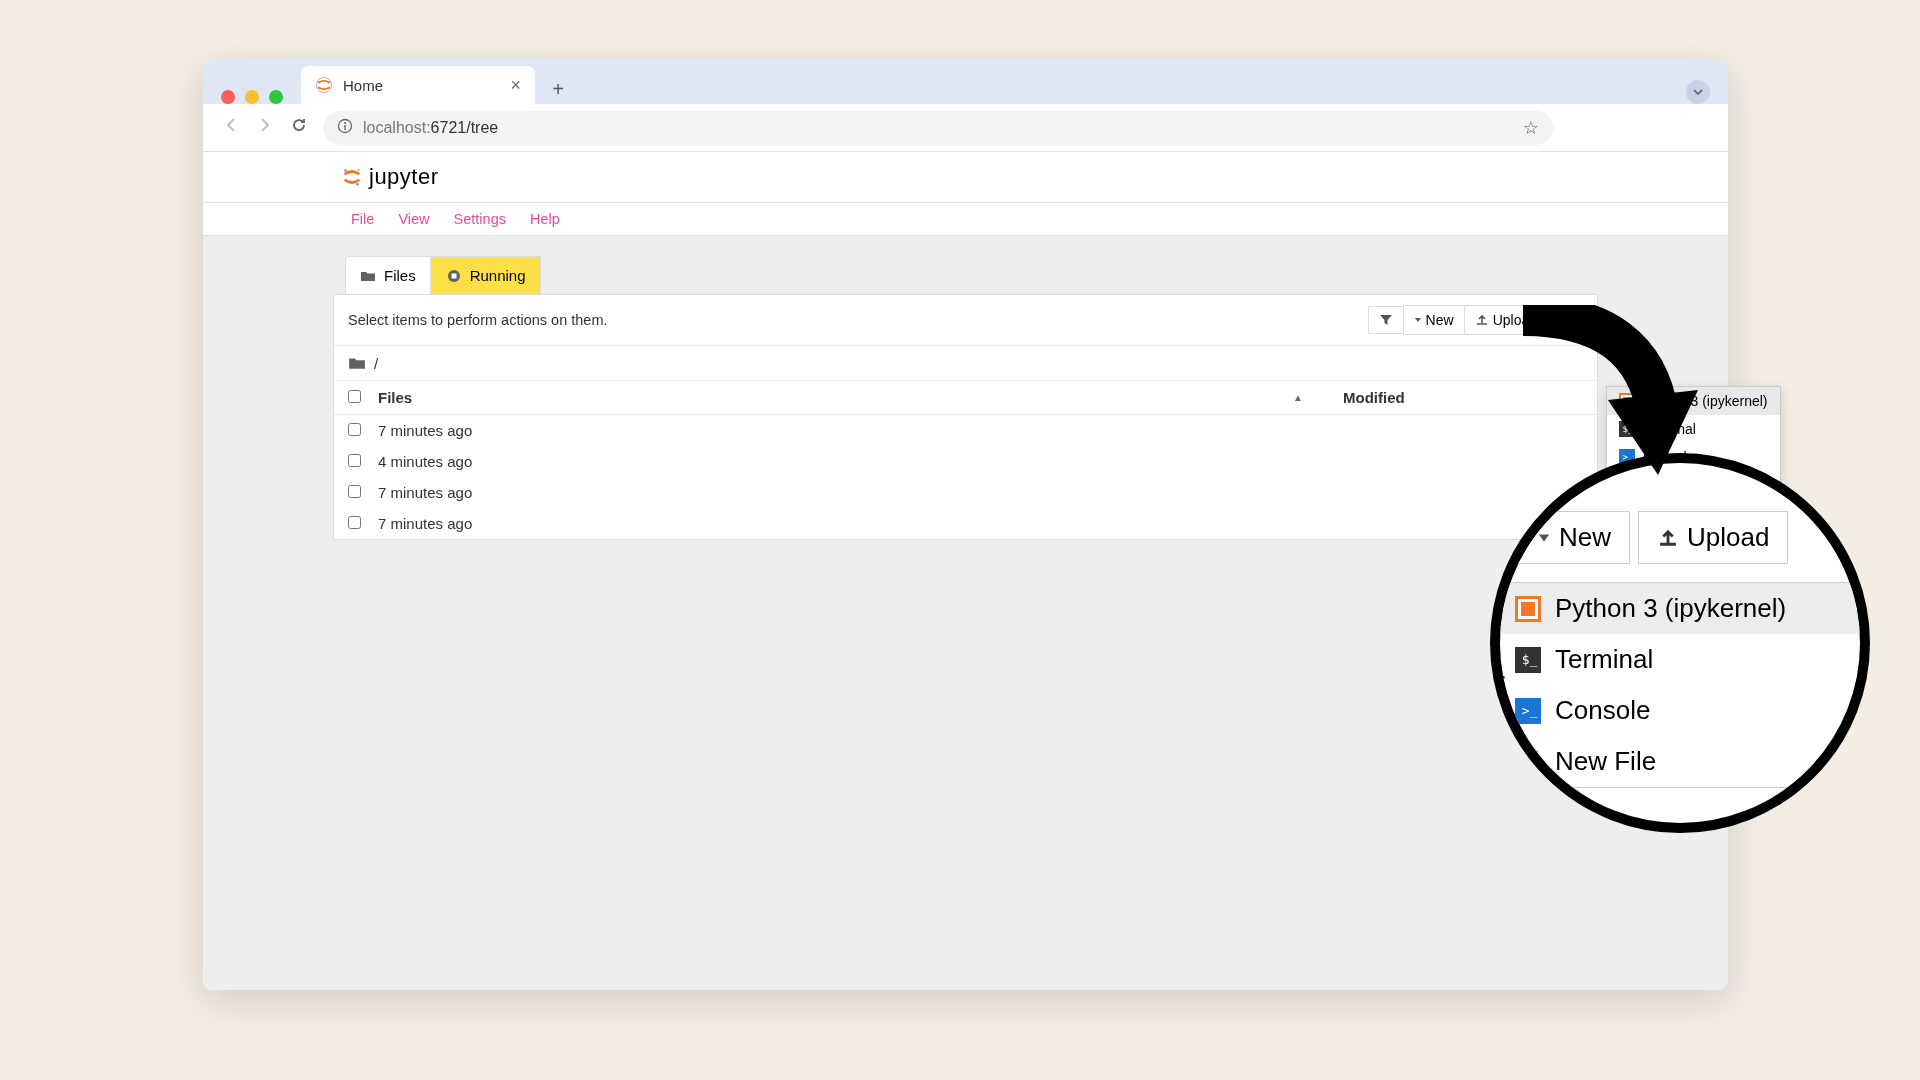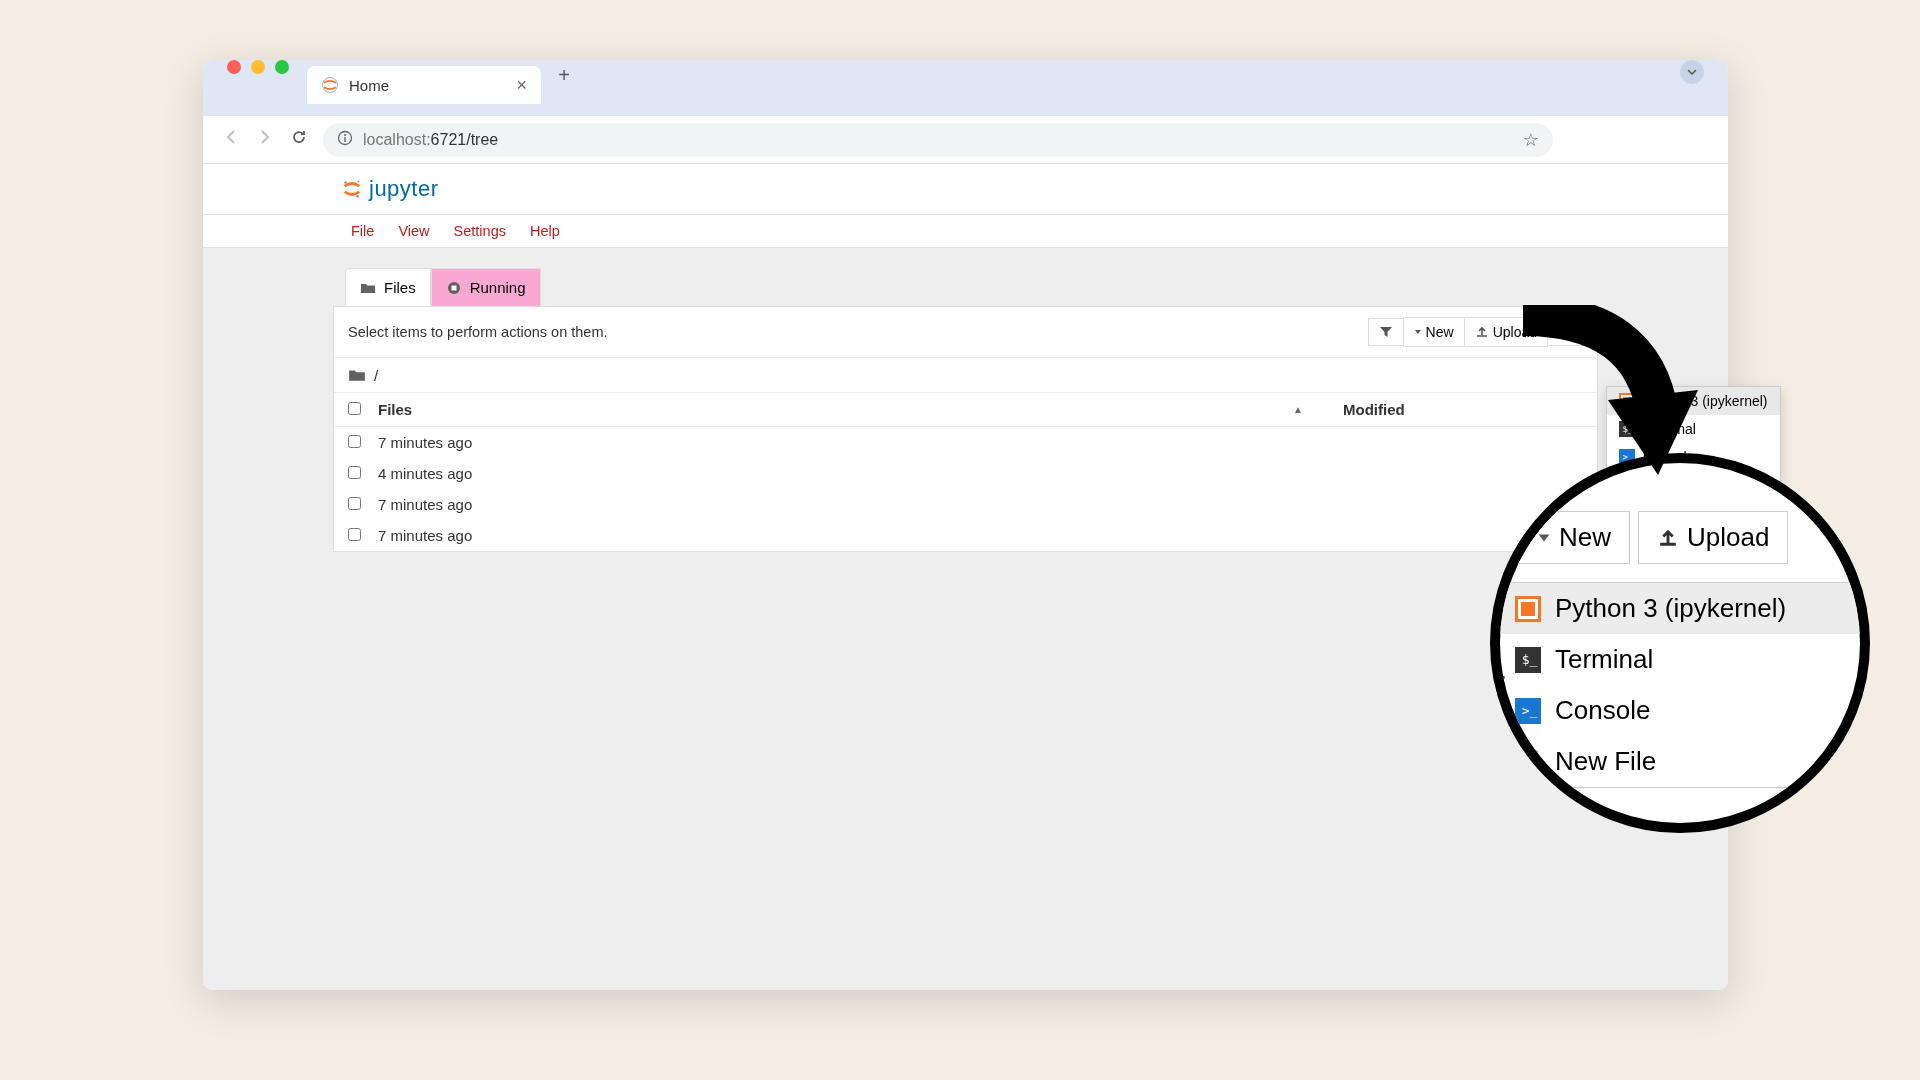--- a/index.html
+++ b/index.html
@@ -12,21 +12,21 @@
       background: #fff;
       border-radius: 10px;
       box-shadow: 0 10px 40px rgba(0,0,0,0.15);
       overflow: hidden;
       display: flex;
       flex-direction: column;
     }
     
     .browser-chrome { background: #dfe7f5; }
     
-    .tab-bar { height: 56px; display: flex; align-items: flex-start; padding: 0 24px; }
+    .tab-bar { height: 44px; display: flex; align-items: flex-end; padding: 0 18px; }
     .traffic-lights { display: flex; gap: 10px; margin-right: 18px; }
     .traffic-light { width: 14px; height: 14px; border-radius: 50%; }
     .tl-red { background: #ff5f57; }
     .tl-yellow { background: #febc2e; }
     .tl-green { background: #28c840; }
     
     .tab { display: flex; align-items: center; background: #fff; border-radius: 8px 8px 0 0; height: 38px; padding: 0 14px; min-width: 234px; margin-top: 6px; }
     .tab-favicon { width: 18px; height: 18px; margin-right: 10px; }
     .tab-title { flex: 1; font-size: 15px; color: #333; }
     .tab-close { color: #666; font-size: 18px; cursor: pointer; margin-left: auto; }
@@ -38,32 +38,32 @@
     .nav-btn.disabled { color: #c0c0c0; }
     .url-pill { flex: 1; background: #f1f3f4; border-radius: 20px; height: 34px; display: flex; align-items: center; padding: 0 14px; max-width: 1230px; }
     .url-info-icon { margin-right: 10px; color: #606060; }
     .url-text { font-size: 16px; color: #333; flex: 1; }
     .url-text .muted { color: #777; }
     .url-star { color: #606060; font-size: 18px; cursor: pointer; }
     
     .jupyter-header { background: #fff; padding: 10px 0; border-bottom: 1px solid #e0e0e0; }
     .jupyter-logo-area { display: flex; align-items: center; padding: 0 138px; height: 30px; }
     .jupyter-logo { display: flex; align-items: center; gap: 6px; }
-    .jupyter-logo-text { font-size: 22px; color: #0369a1; font-weight: 400; letter-spacing: 0.5px; }
+    .jupyter-logo-text { font-size: 22px; color: #000000; font-weight: 400; letter-spacing: 0.5px; }
     .jupyter-planet { width: 22px; height: 22px; }
     
     .menu-bar { background: #fff; border-bottom: 1px solid #e0e0e0; padding: 0 138px; }
     .menu-bar-items { display: flex; gap: 4px; height: 32px; align-items: center; }
-    .menu-item { padding: 4px 10px; font-size: 14.5px; color: #b91c1c; cursor: pointer; }
+    .menu-item { padding: 4px 10px; font-size: 14.5px; color: #ec4899; cursor: pointer; }
     
     .content-area { flex: 1; background: #eeeeee; padding: 20px 130px; overflow: auto; }
     
     .tabs-row { display: flex; padding-left: 12px; }
     .panel-tab { display: flex; align-items: center; gap: 8px; padding: 10px 14px; background: #fff; border: 1px solid #ddd; border-bottom: none; font-size: 15px; cursor: pointer; }
-    .panel-tab.inactive { background: #f9a8d4; }
+    .panel-tab.inactive { background: #fde047; }
     .panel-tab:first-child { border-top-left-radius: 4px; }
     .panel-tab-icon { width: 16px; height: 16px; display: inline-flex; align-items: center; justify-content: center; }
     
     .panel-body { background: #fff; border: 1px solid #ddd; }
     .panel-toolbar { display: flex; align-items: center; padding: 10px 14px; border-bottom: 1px solid #eee; }
     .panel-select-hint { font-size: 14.5px; color: #333; flex: 1; }
     .toolbar-btn { border: 1px solid #ddd; background: #fff; padding: 6px 10px; font-size: 14px; cursor: pointer; display: flex; align-items: center; gap: 4px; margin-left: -1px; }
     .toolbar-btn.icon-only { padding: 6px 10px; }
     
     .breadcrumb-row { padding: 8px 14px; display: flex; align-items: center; gap: 8px; border-bottom: 1px solid #eee; }

